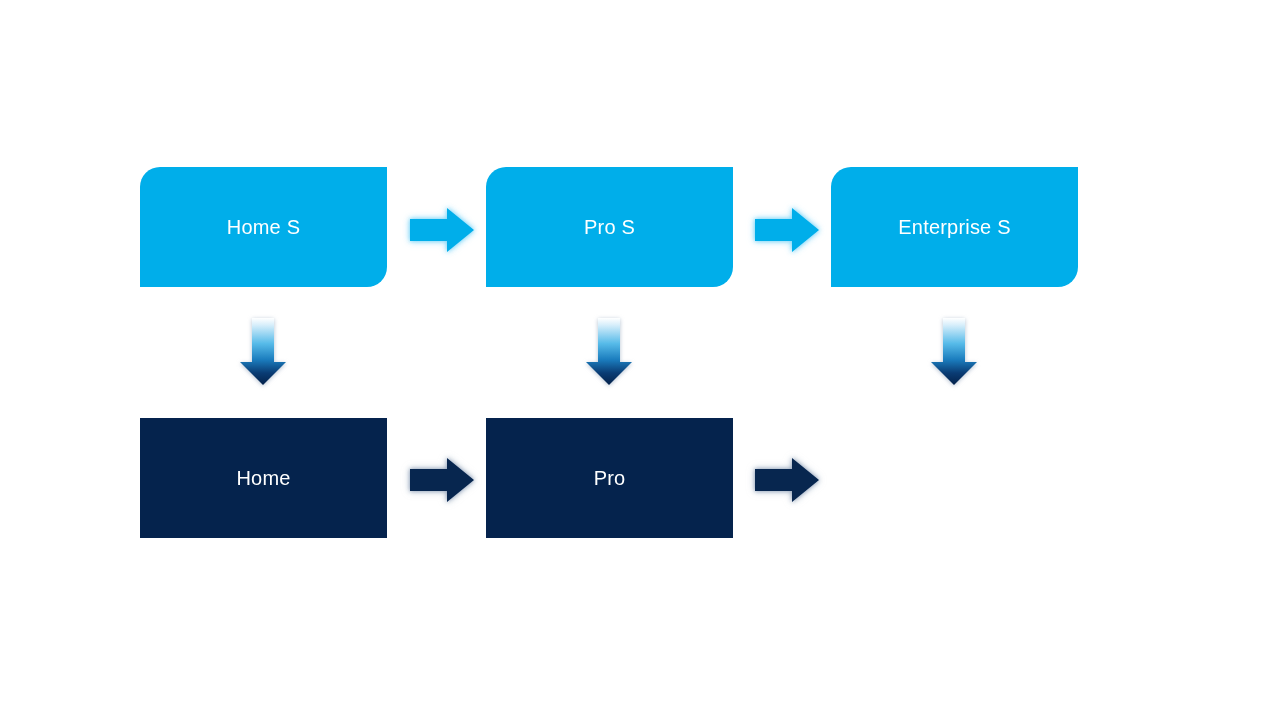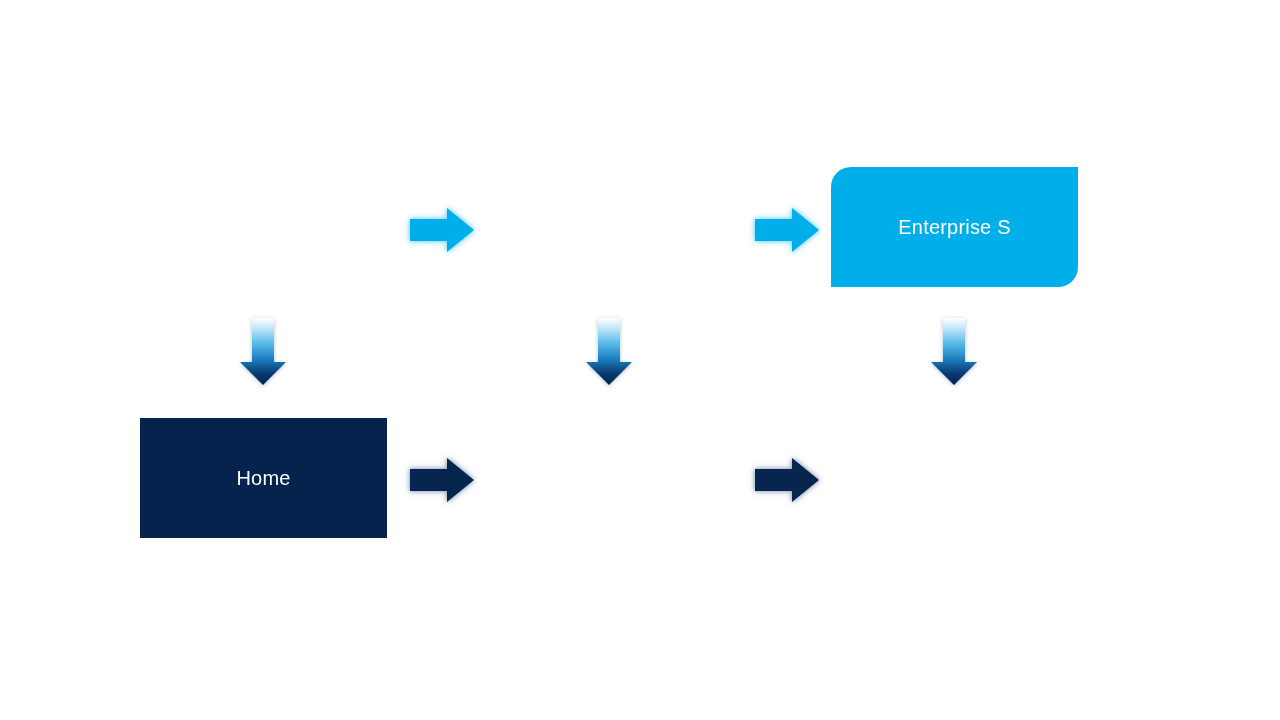--- a/index.html
+++ b/index.html
@@ -73,26 +73,35 @@
       <stop offset="38%" stop-color="#57bbe9"></stop>
       <stop offset="62%" stop-color="#1b7dbe"></stop>
       <stop offset="82%" stop-color="#0a3c74"></stop>
       <stop offset="100%" stop-color="#04214a"></stop>
     </linearGradient>
   </defs>
 </svg>
 
 <div class="canvas">
 
+  <div class="node node-light col-1">
+    <span>Home S</span>
+  </div>
+  <div class="node node-light col-2">
+    <span>Pro S</span>
+  </div>
   <div class="node node-dark col-1">
     <span>Home</span>
   </div>
 
   <div class="node node-light col-3">
     <span>Enterprise S</span>
+  </div>
+  <div class="node node-dark col-2">
+    <span>Pro</span>
   </div>
 
   <div class="h-arrow h-arrow-top h-gap-1 h-arrow-light">
     <svg width="65" height="46" viewBox="0 0 65 46">
       <path d="M0,12 H37 V1 L64,23 L37,45 V34 H0 Z" fill="#00aeea"></path>
     </svg>
   </div>
   <div class="h-arrow h-arrow-top h-gap-2 h-arrow-light">
     <svg width="65" height="46" viewBox="0 0 65 46">
       <path d="M0,12 H37 V1 L64,23 L37,45 V34 H0 Z" fill="#00aeea"></path>

